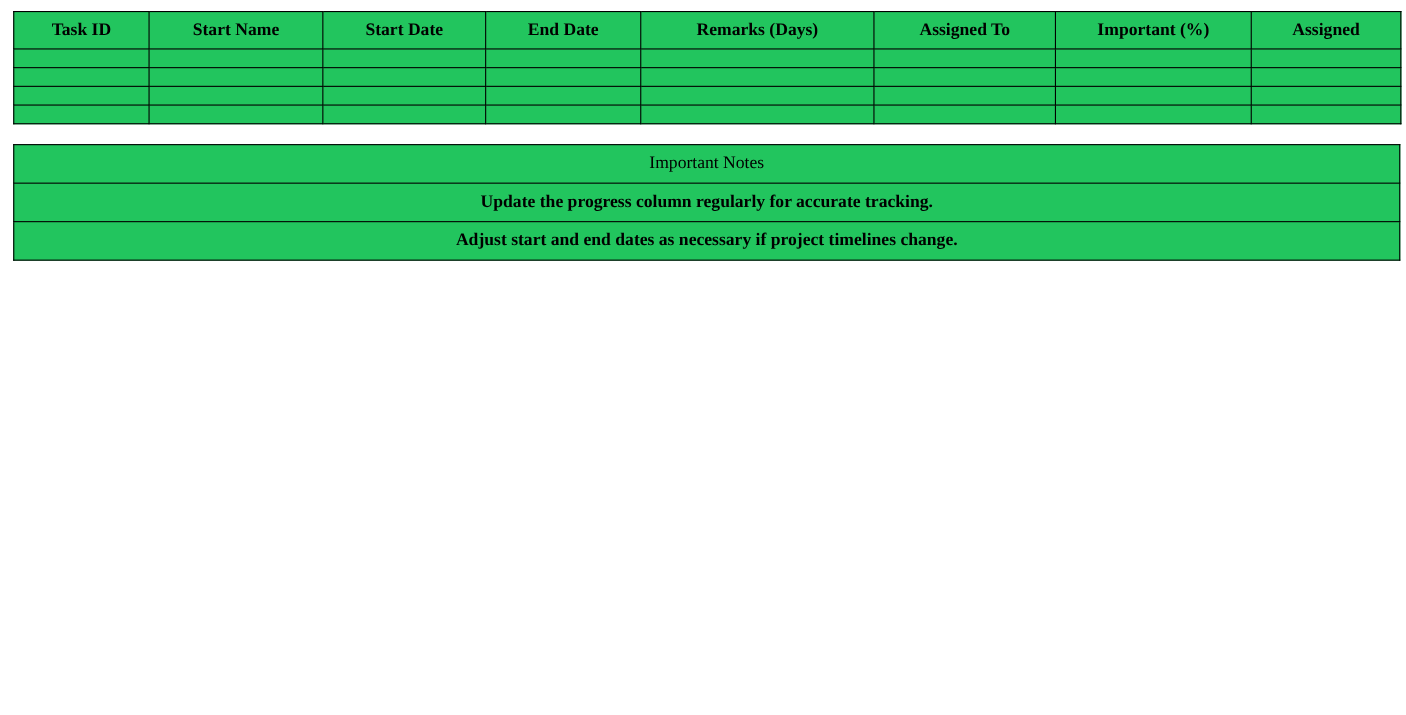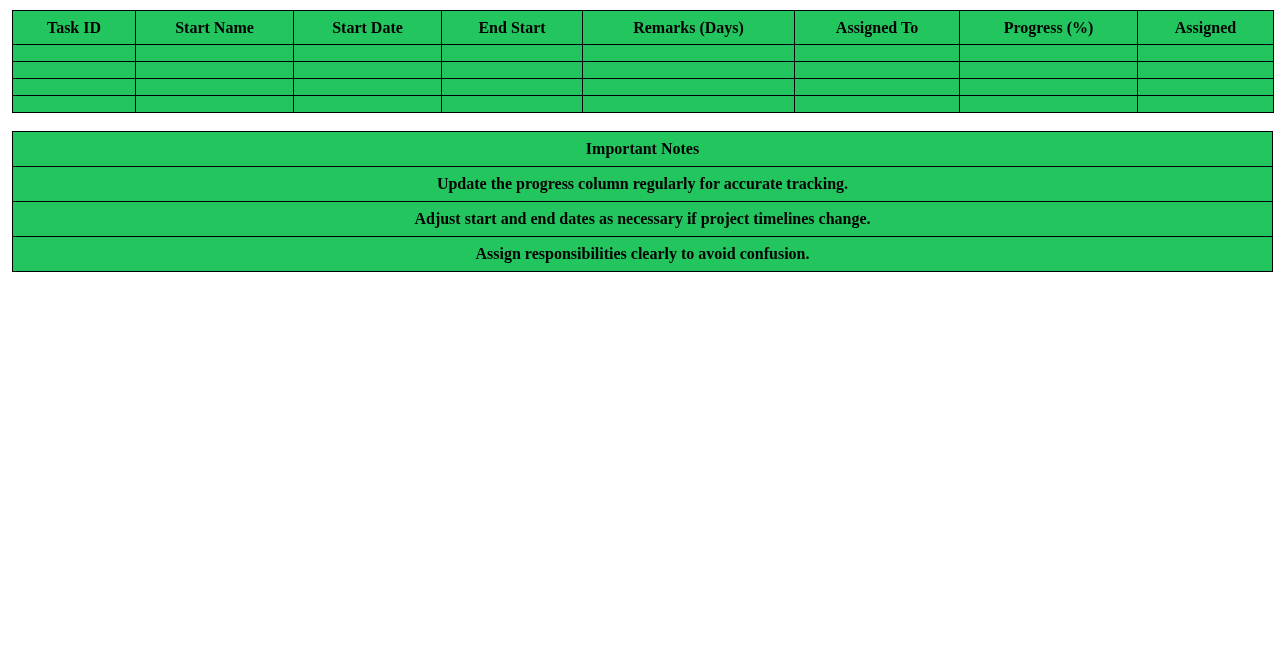--- a/index.html
+++ b/index.html
@@ -42,21 +42,21 @@
     font-weight: bold;
   }
   #task-table td.empty-cell {
     height: 17px;
   }
   #notes-table td {
     height: 35px;
     font-weight: bold;
   }
   #notes-table td.notes-title-cell {
-    font-weight: bold;
+    font-weight: normal;
   }
 </style>
 </head>
 <body>
 
 <div class="page">
 
   <table id="task-table">
     <colgroup>
       <col style="width:123px">
@@ -66,24 +66,24 @@
       <col style="width:212px">
       <col style="width:165px">
       <col style="width:178px">
       <col style="width:136px">
     </colgroup>
     <thead>
       <tr>
         <th>Task ID</th>
         <th>Start Name</th>
         <th>Start Date</th>
-        <th>End Start</th>
+        <th>End Date</th>
         <th>Remarks (Days)</th>
         <th>Assigned To</th>
-        <th>Progress (%)</th>
+        <th>Important (%)</th>
         <th>Assigned</th>
       </tr>
     </thead>
     <tbody>
       <tr>
         <td class="empty-cell"></td>
         <td class="empty-cell"></td>
         <td class="empty-cell"></td>
         <td class="empty-cell"></td>
         <td class="empty-cell"></td>
@@ -128,19 +128,16 @@
     <tbody>
       <tr>
         <td class="notes-title-cell">Important Notes</td>
       </tr>
       <tr>
         <td>Update the progress column regularly for accurate tracking.</td>
       </tr>
       <tr>
         <td>Adjust start and end dates as necessary if project timelines change.</td>
       </tr>
-      <tr>
-        <td>Assign responsibilities clearly to avoid confusion.</td>
-      </tr>
     </tbody>
   </table>
 
 </div>
 
 </body></html>

